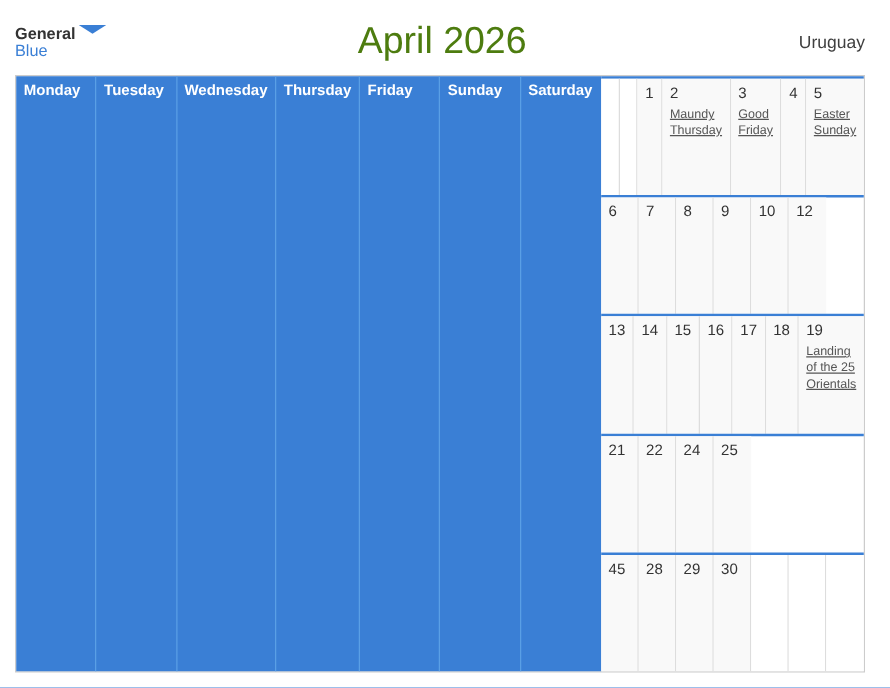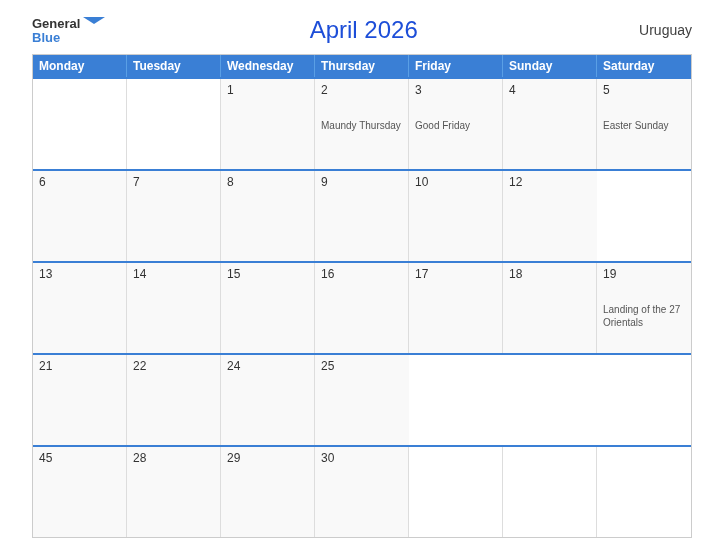--- a/index.html
+++ b/index.html
@@ -6,21 +6,21 @@
     body {
       width: 712px;
       height: 550px;
       background: #fff;
       font-family: Arial, sans-serif;
       overflow: hidden;
     }
     .page {
       width: 712px;
       height: 550px;
-      padding: 16px 20px 12px 32px;
+      padding: 16px 20px 12px 12px;
       display: flex;
       flex-direction: column;
     }
     .header {
       display: flex;
       align-items: center;
       justify-content: space-between;
       margin-bottom: 10px;
     }
     .logo {
@@ -29,47 +29,47 @@
       align-items: flex-start;
       line-height: 1;
     }
     .logo-general {
       font-size: 13px;
       font-weight: bold;
       color: #333;
     }
     .logo-blue {
       font-size: 13px;
-      font-weight: bold;
+      font-weight: normal;
       color: #3a7fd5;
     }
     .logo-flag {
       width: 22px;
       height: 14px;
       display: inline-block;
       vertical-align: middle;
       margin-left: 2px;
     }
     .title {
-      font-size: 24px;
+      font-size: 30px;
       font-weight: normal;
-      color: #1d4ed8;
+      color: #4d7c0f;
       text-align: center;
       flex: 1;
     }
     .country {
       font-size: 14px;
       color: #404040;
       text-align: right;
       min-width: 70px;
     }
     .calendar {
       flex: 1;
       display: flex;
-      flex-direction: column;
+      flex-direction: row;
       border: 1px solid #ccc;
     }
     .cal-header-row {
       display: grid;
       grid-template-columns: repeat(7, 1fr);
       background: #3a7fd5;
     }
     .cal-header-cell {
       color: #fff;
       font-size: 12px;
@@ -110,22 +110,23 @@
     }
     .day-num {
       font-size: 12px;
       color: #333;
       font-weight: normal;
       margin-bottom: 2px;
     }
     .holiday {
       font-size: 10px;
       color: #555;
-      margin-top: 20px;
+      margin-top: 2px;
       line-height: 1.3;
+      text-decoration: underline;
     }
     .logo-row {
       display: flex;
       align-items: center;
       gap: 1px;
     }
   </style>
 </head>
 <body>
 
@@ -212,21 +213,21 @@
             <span class="day-num">16</span>
           </div>
           <div class="cal-cell">
             <span class="day-num">17</span>
           </div>
           <div class="cal-cell">
             <span class="day-num">18</span>
           </div>
           <div class="cal-cell">
             <span class="day-num">19</span>
-            <span class="holiday">Landing of the 27 Orientals</span>
+            <span class="holiday">Landing of the 25 Orientals</span>
           </div>
         </div>
         <div class="cal-week">
           <div class="cal-cell">
             <span class="day-num">21</span>
           </div>
           <div class="cal-cell">
             <span class="day-num">22</span>
           </div>
           <div class="cal-cell">

